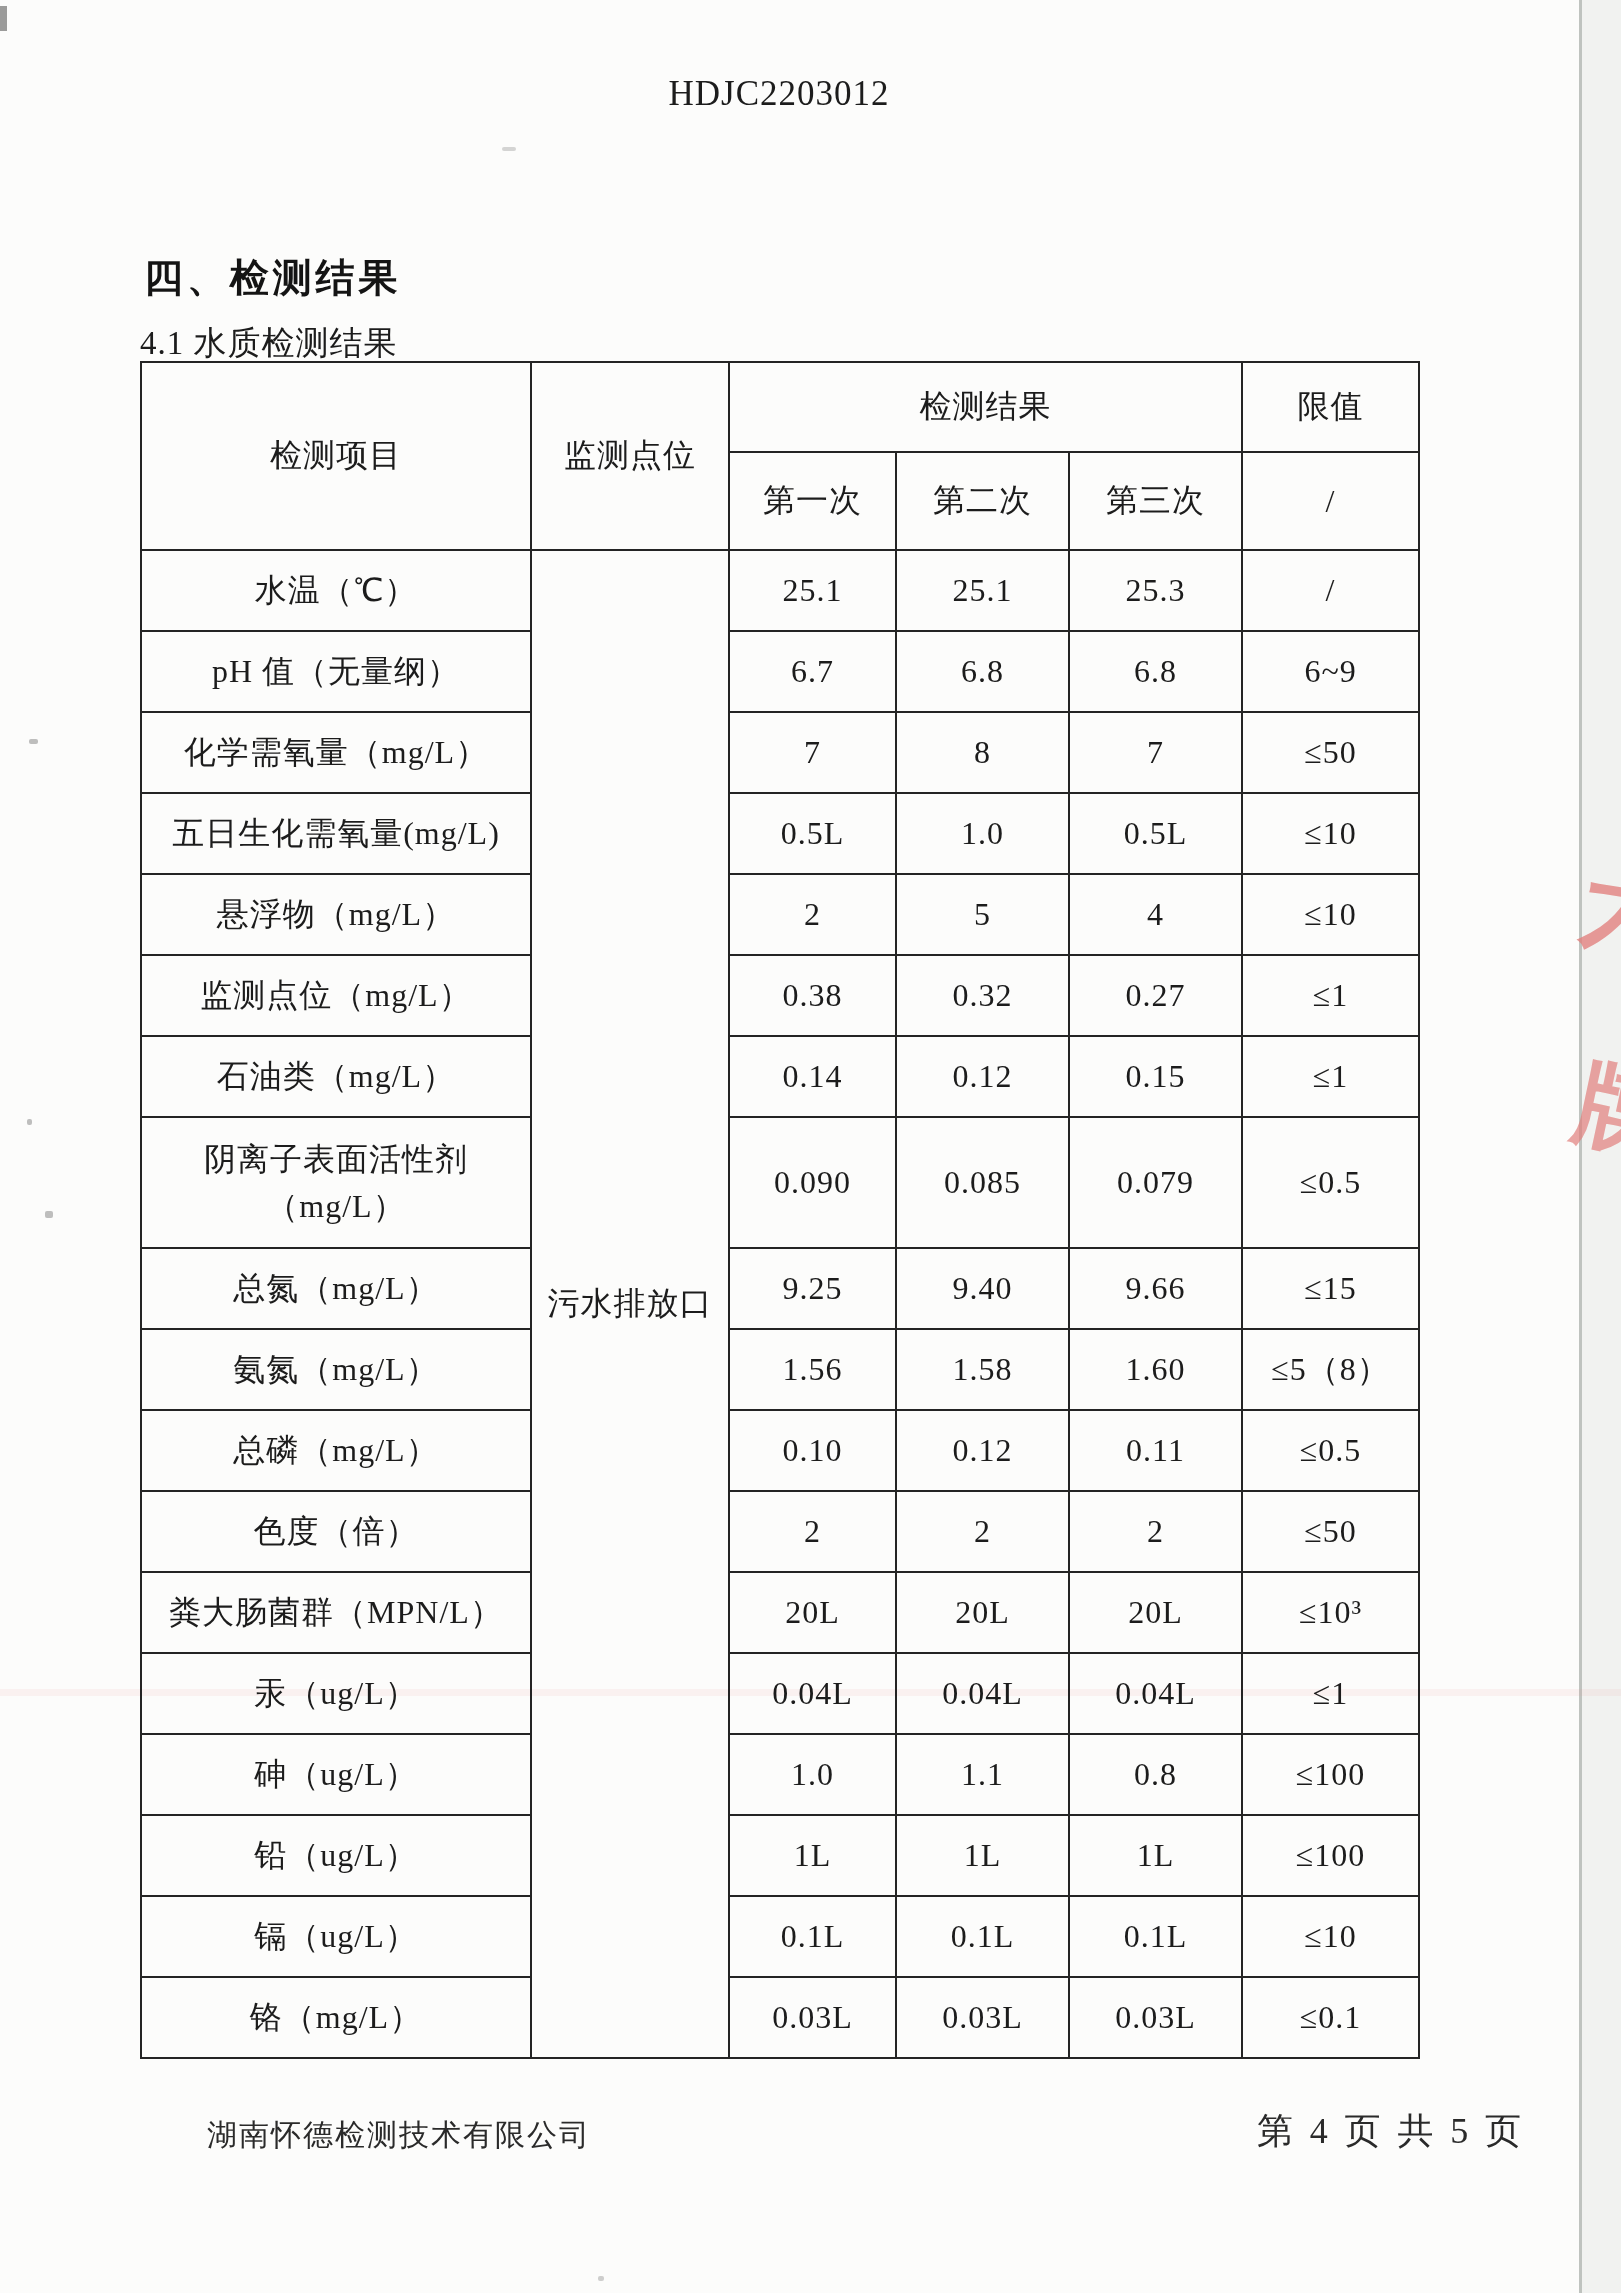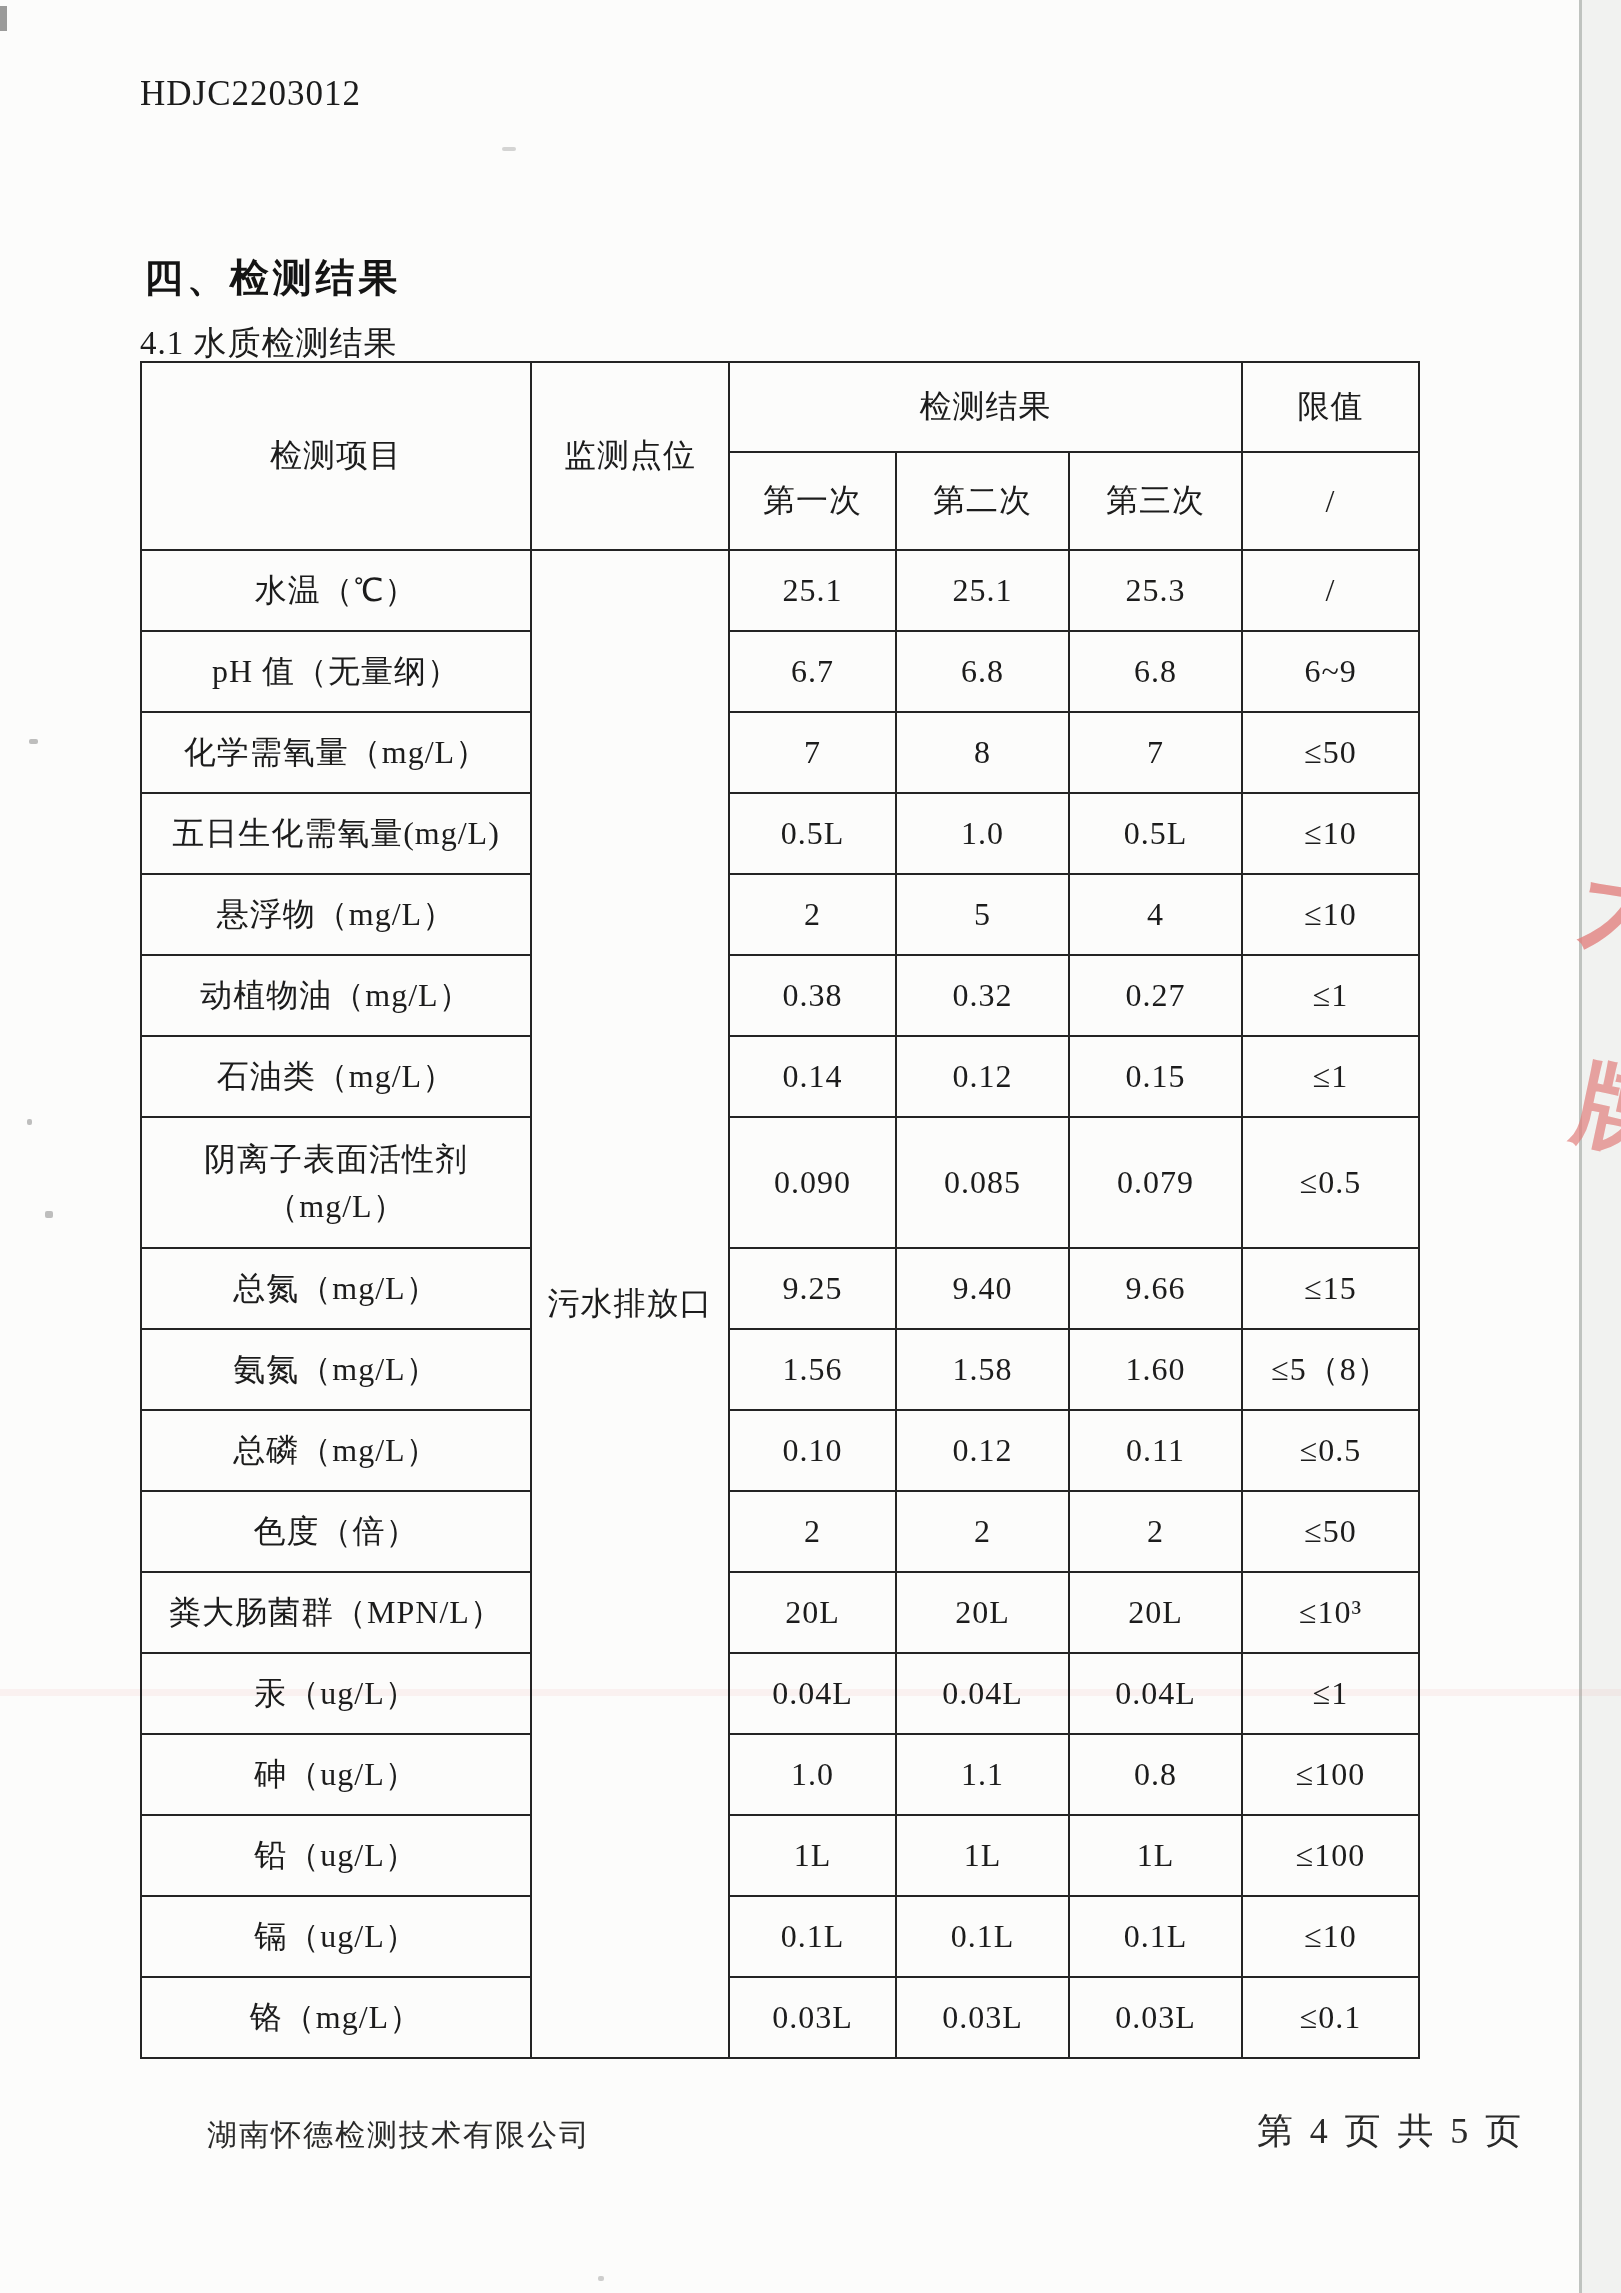--- a/index.html
+++ b/index.html
@@ -11,21 +11,21 @@
     font-family:"Liberation Serif", serif;
     color:#1c1c1c;
   }
   
   .scan-strip{position:absolute;top:0;right:0;width:39px;height:100%;background:#f1f2f0;}
   .scan-edge-line{position:absolute;top:0;left:1579px;width:2.9px;height:100%;background:#bfc3bf;}
   .corner-mark{position:absolute;left:0;top:5.9px;width:6.9px;height:25.5px;background:#4a4a4a;opacity:.55;}
   .pink-streak{position:absolute;left:0;top:1689px;width:1621px;height:6.9px;background:rgba(238,150,150,.10);}
   .speck{position:absolute;background:#8a8a8a;border-radius:2px;opacity:.55;}
 
-  .doc-header{position:absolute;left:140px;top:74px;width:1278px;display:flex;justify-content:space-between;align-items:baseline;}
+  .doc-header{position:absolute;left:140px;top:74px;width:1278px;display:flex;justify-content:center;align-items:baseline;}
   .doc-number{font-size:35px;letter-spacing:1px;}
   .header-right{font-size:31px;letter-spacing:2px;}
 
   .section-title{position:absolute;left:140px;top:247px;margin:4px;font-size:39px;font-weight:700;letter-spacing:3.9px;font-family:"Liberation Sans", sans-serif;color:#141414;}
   .subsection-title{position:absolute;left:140px;top:321px;font-size:33px;letter-spacing:1px;}
 
   table.results{
     position:absolute;left:140px;top:361px;
     border-collapse:collapse;table-layout:fixed;
     width:1278px;
@@ -129,21 +129,21 @@
       <td>≤10</td>
     </tr>
         <tr>
       <td class="c-item">悬浮物（mg/L）</td>
       <td>2</td>
       <td>5</td>
       <td>4</td>
       <td>≤10</td>
     </tr>
         <tr>
-      <td class="c-item">动植物油（mg/L）</td>
+      <td class="c-item">监测点位（mg/L）</td>
       <td>0.38</td>
       <td>0.32</td>
       <td>0.27</td>
       <td>≤1</td>
     </tr>
         <tr>
       <td class="c-item">石油类（mg/L）</td>
       <td>0.14</td>
       <td>0.12</td>
       <td>0.15</td>

